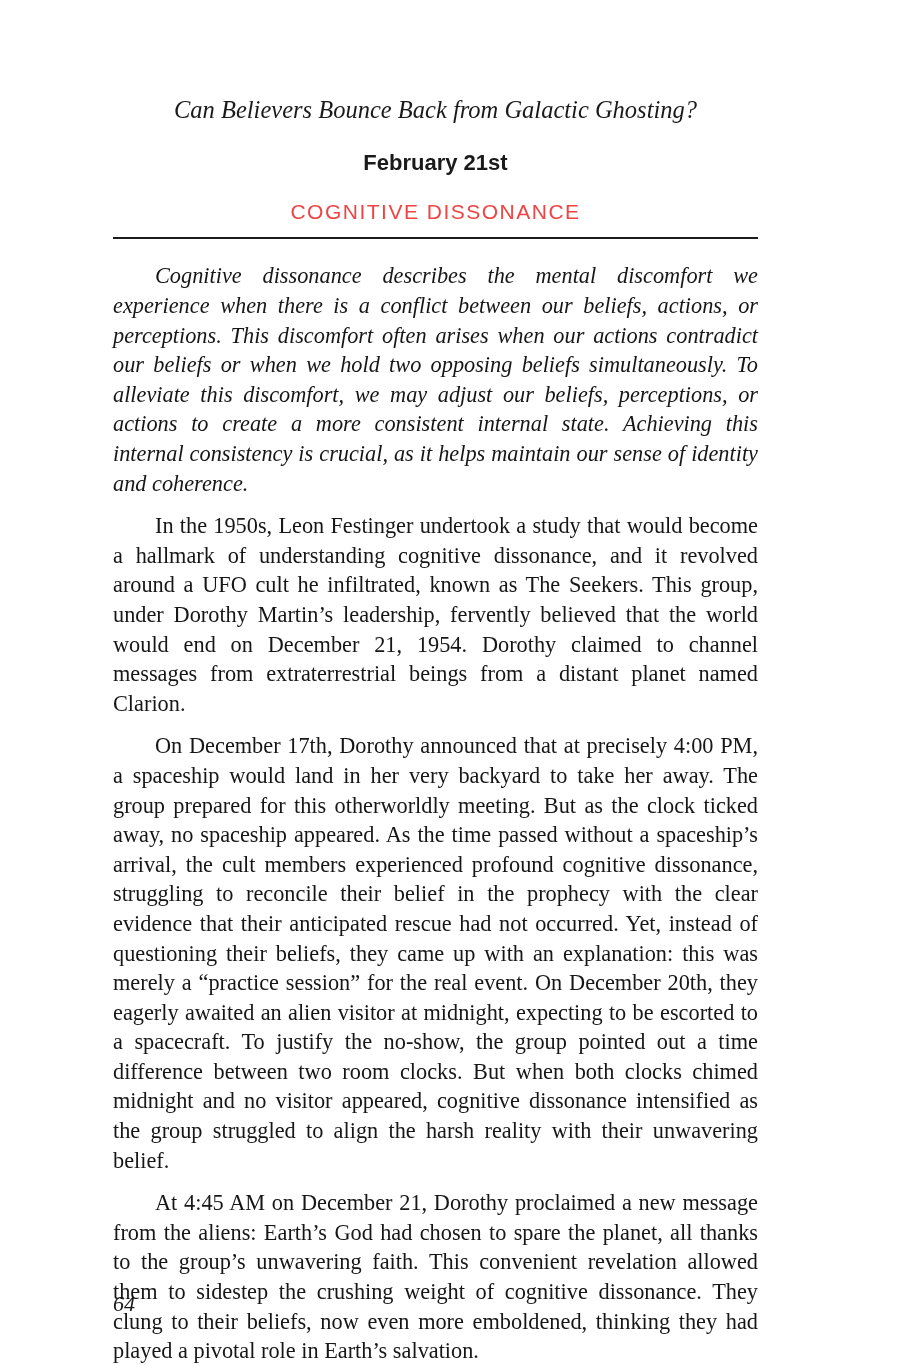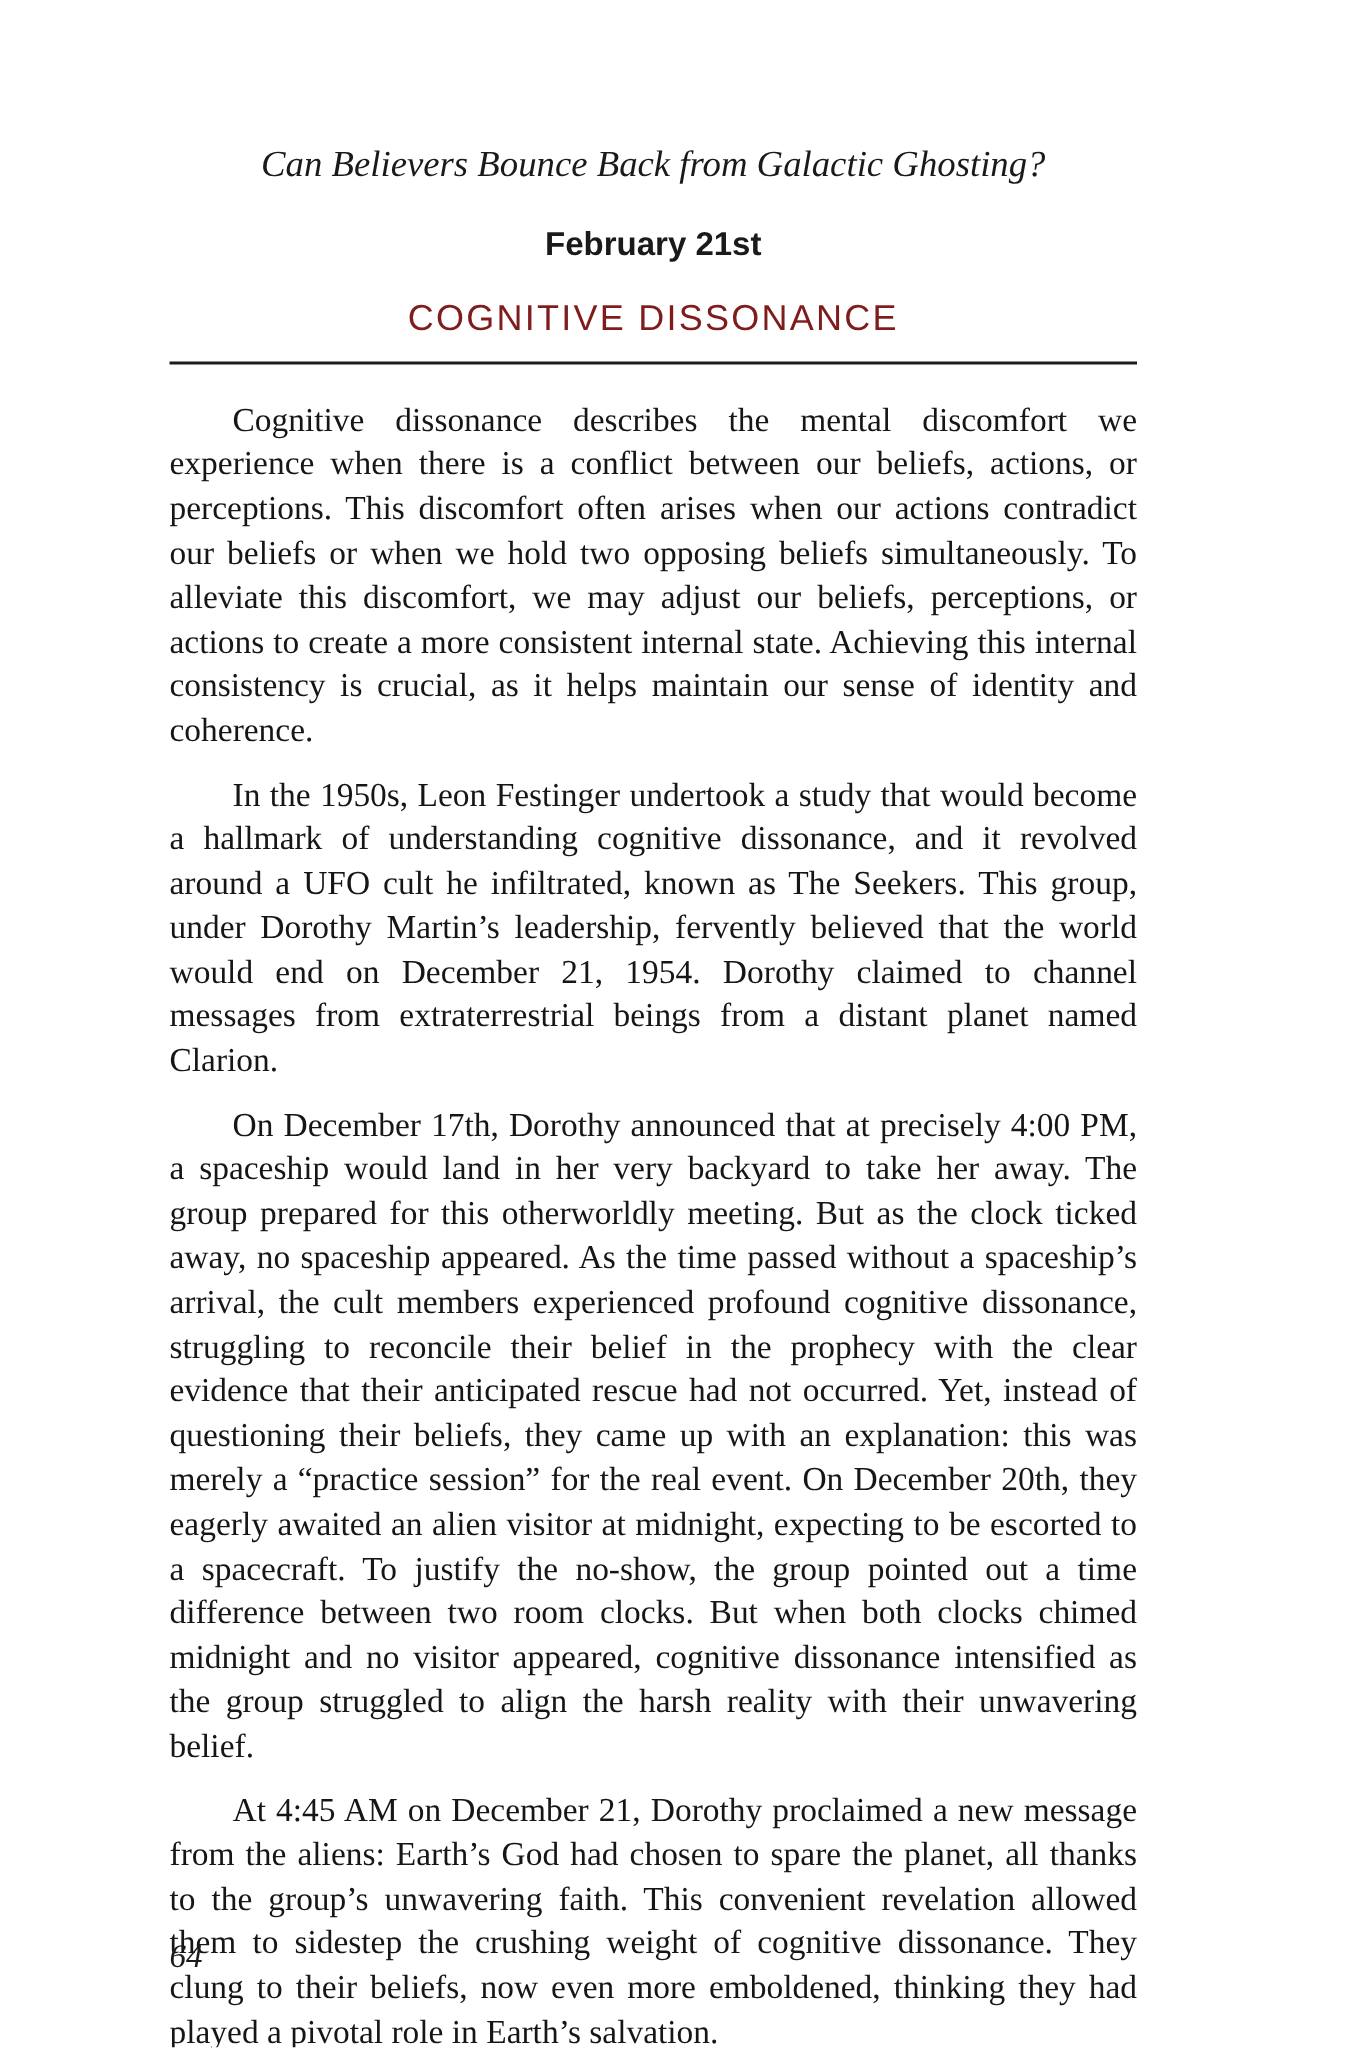--- a/index.html
+++ b/index.html
@@ -33,41 +33,42 @@
     font-weight: 700;
     font-size: 22px;
     line-height: 1.1;
     text-align: center;
     margin: 0 0 25px 0;
     color: #1a1a1a;
   }
   .section-heading {
     font-family: "Liberation Sans", sans-serif;
     font-weight: 400;
-    font-size: 24px;
+    font-size: 21px;
     line-height: 1.1;
     letter-spacing: 1.5px;
     text-align: center;
     margin: 0 0 14px 0;
-    color: #7f1d1d;
+    color: #ef4444;
   }
   .heading-rule {
     border: none;
     border-top: 2px solid #1c1c1c;
     margin: 0 0 22px 0;
   }
   .para {
     font-size: 22.3px;
     line-height: 29.6px;
     text-align: justify;
     text-indent: 42px;
     margin: 0 0 13px 0;
     color: #161616;
   }
   .para.italic {
+    font-style: italic;
   }
   .page-number {
     position: absolute;
     bottom: 48px;
     left: 113px;
     right: 151px;
     font-family: "Liberation Serif", serif;
     font-style: italic;
     font-size: 22px;
     color: #1a1a1a;

